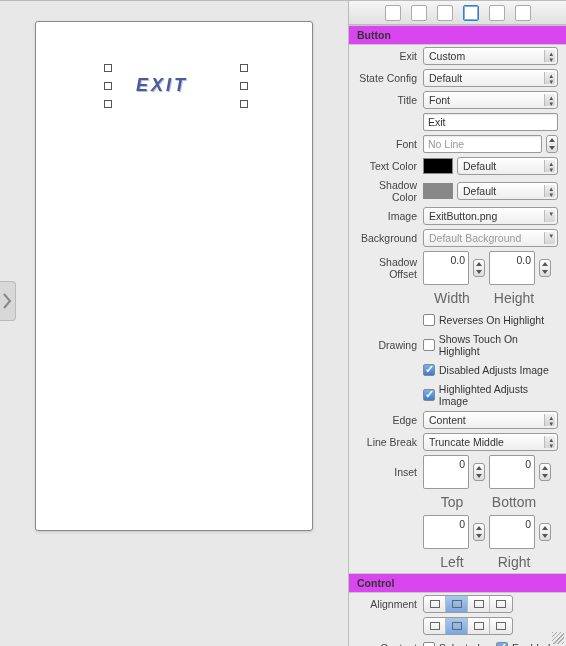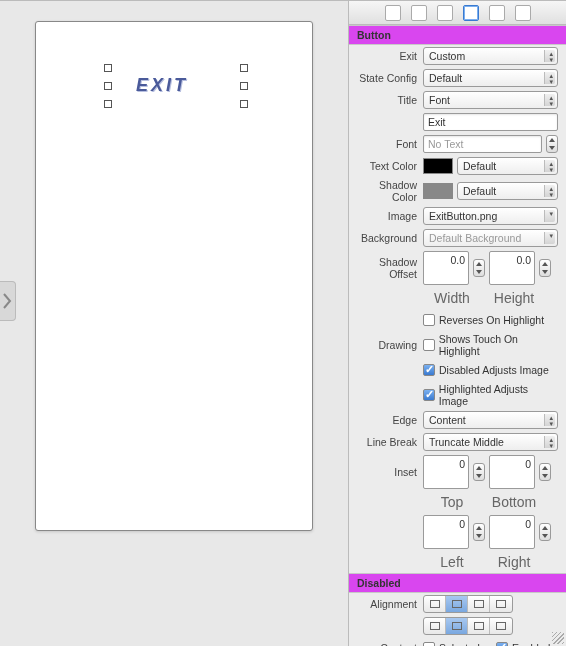--- a/index.html
+++ b/index.html
@@ -141,21 +141,21 @@
     <div class="row">
         <div class="lbl"></div>
       <div class="ctl">
           <div class="textfield">Exit</div>
         </div>
       </div>
 
     <div class="row">
         <div class="lbl">Font</div>
       <div class="ctl">
-          <div class="textfield dim">No Text</div>
+          <div class="textfield dim">No Line</div>
           <div class="stepper"></div>
         </div>
       </div>
 
     <div class="row">
         <div class="lbl">Text Color</div>
       <div class="ctl">
           <span class="swatch"></span>
         <div class="popup-sel"><span>Default</span><span class="arr">▴<br>▾</span></div>
         </div>
@@ -269,21 +269,21 @@
       </div>
       </div>
     <div class="row">
         <div class="lbl"></div>
         <div class="ctl">
       <div style="width:58px" class="sublbl">Left</div>
       <div style="width:58px" class="sublbl">Right</div>
         </div>
       </div>
 
-    <div class="section-hdr">Disabled</div>
+    <div class="section-hdr">Control</div>
 
     <div class="row">
         <div class="lbl">Alignment</div>
       <div class="ctl">
           <div class="seg">
         <div>
               <span class="glyph"></span>
             </div>
             <div class="on">
               <span class="glyph"></span>

